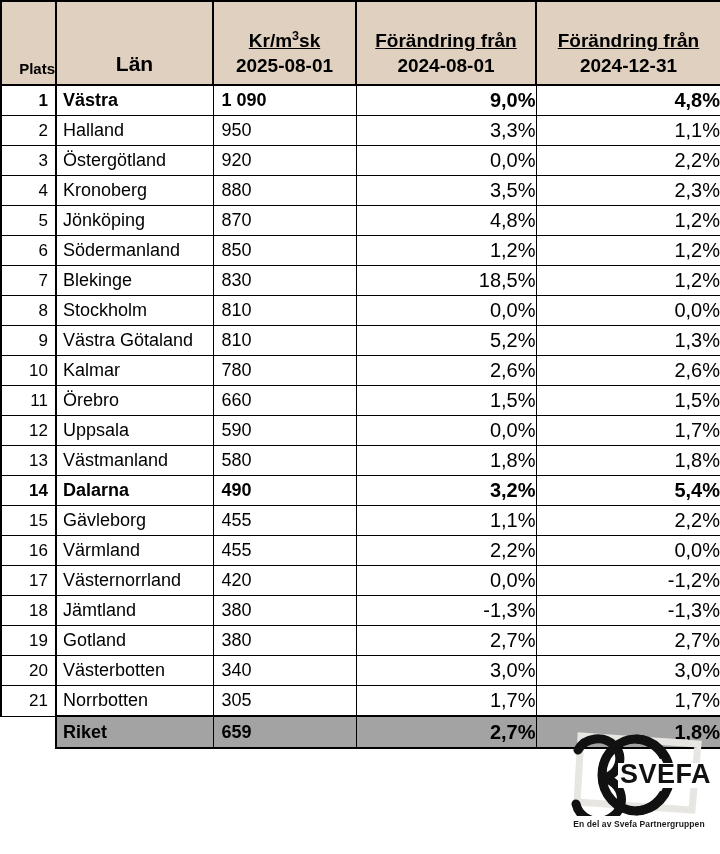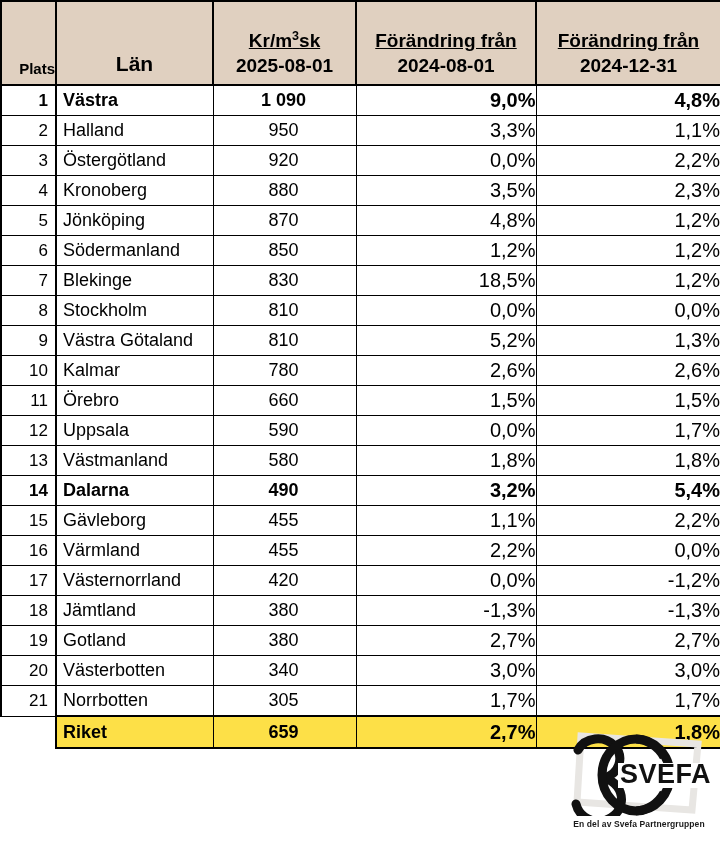--- a/index.html
+++ b/index.html
@@ -85,37 +85,37 @@
     font-size: 17px;
     border-left: 2px solid #000;
     border-right: 2px solid #000;
   }
   td.lan {
     text-align: left;
     padding-left: 6px;
     font-size: 18px;
   }
   td.num {
-    text-align: center;
+    text-align: left;
     padding-right: 10px;
     font-size: 18px;
   }
   td.pct {
     text-align: right;
     padding: 0;
     font-size: 20px;
     margin-top: 9px;
   }
   td.last { border-right: 2px solid #000; }
   tr.bold td { font-weight: bold; }
   tr:first-child td { border-top: 2px solid #000; }
 
   
   tr.riket td {
-    background: #fde047;
+    background: #a3a3a3;
     font-weight: bold;
     border-top: 2px solid #000;
     border-bottom: 2px solid #000;
     height: 30px;
     line-height: 30px;
   }
   tr.riket td.plats-empty {
     background: #ffffff;
     border: none;
     border-right: 2px solid #000;

